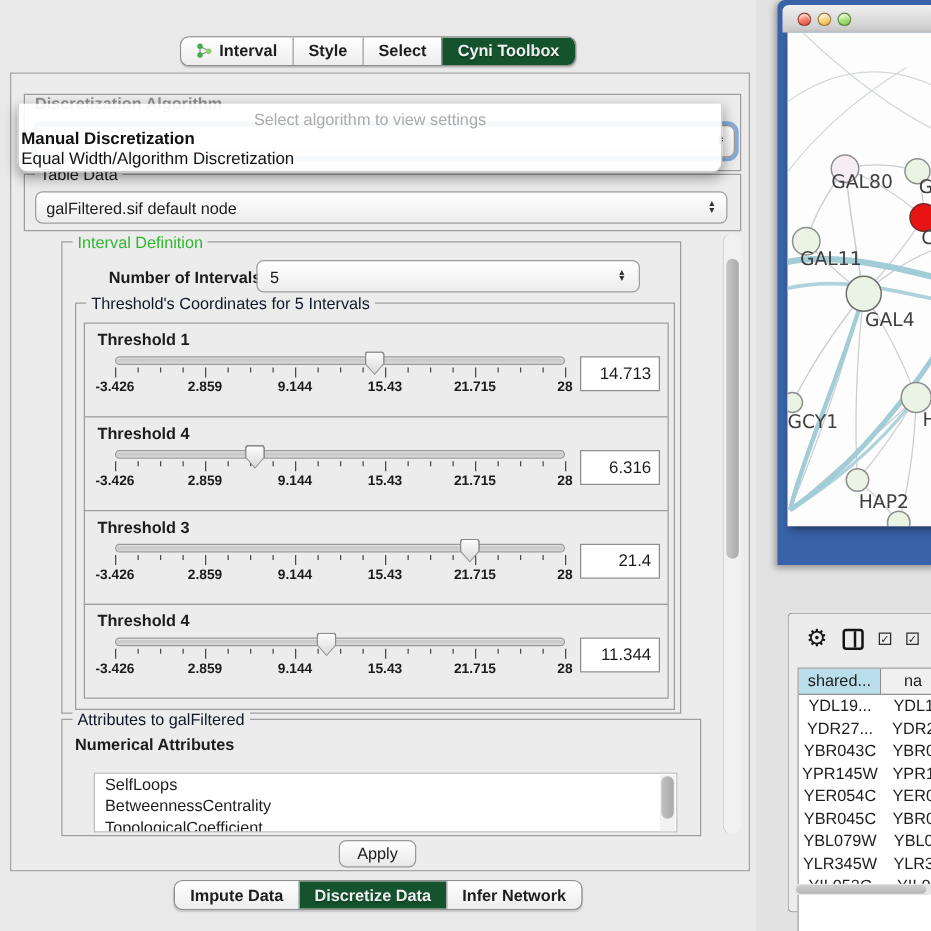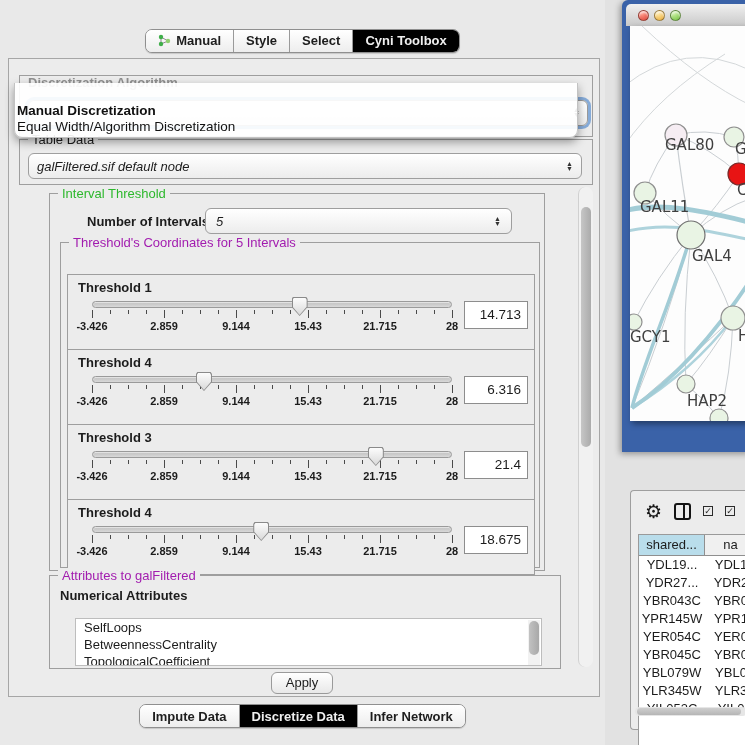--- a/index.html
+++ b/index.html
@@ -18,31 +18,31 @@
 
   
   #top-tabbar { position:absolute; left:0; top:23px; width:605px; height:35px;
       display:flex; justify-content:center; align-items:center; }
   .seg-group { display:flex; border:1px solid #8f8f8f; border-radius:7px; overflow:hidden;
       background:#fff; box-shadow:0 1px 1px rgba(0,0,0,0.15); }
   .seg { padding:3px 12px; font-size:13px; font-weight:bold; color:#1d1d1d;
       background:linear-gradient(#ffffff,#ededed); border-left:1px solid #9a9a9a;
       display:flex; align-items:center; gap:5px; height:22px; white-space:nowrap; }
   .seg:first-child { border-left:none; }
-  .seg.selected { background:#000000; color:#efefef; text-shadow:0 1px 1px rgba(0,0,0,0.25); }
+  .seg.selected { background:#14532d; color:#efefef; text-shadow:0 1px 1px rgba(0,0,0,0.25); }
 
   
   #cp-main { position:absolute; left:8px; top:58px; width:592px; height:639px;
       background:#ececec; border:1px solid #a6a6a6; }
 
   .group { position:absolute; border:1px solid #9e9e9e; }
   .group-title { position:absolute; top:-8px; left:8px; background:#ececec; padding:0 4px;
       font-size:13px; white-space:nowrap; }
   .gt-green { color:#2db82d; }
-  .gt-blue  { color:#a21caf; }
+  .gt-blue  { color:#0f172a; }
   .gt-plain { color:#1c1c1c; }
 
   
   #algo-group { left:10px; top:16px; width:574px; height:62px; }
   #algo-ghost-title { position:absolute; left:8px; top:-1px; font-size:13px; font-weight:bold; color:#8f8f8f; }
   #algo-combo { position:absolute; left:8px; top:24px; width:560px; height:26px;
       background:linear-gradient(#ffffff,#eeeeee); border:1px solid #9a9a9a; border-radius:6px;
       box-shadow:0 0 0 3px rgba(100,150,210,0.75); }
 
   
@@ -53,42 +53,42 @@
       font-size:13px; color:#ababab; }
   .popup-item { position:absolute; left:2px; font-size:13.5px; color:#111; white-space:nowrap; }
   #popup-item-0 { top:20px; font-weight:bold; }
   #popup-item-1 { top:36px; }
 
   
   #tabledata-group { left:10px; top:80px; width:574px; height:46px; }
   #tabledata-combo { position:absolute; left:8px; top:13px; width:554px; height:26px;
       background:linear-gradient(#ffffff,#ececec); border:1px solid #9e9e9e; border-radius:6px;
       font-size:13px; display:flex; align-items:center; padding:0 8px; }
-  .combo-text { flex:1; white-space:nowrap; overflow:hidden;font-style:italic; }
+  .combo-text { flex:1; white-space:nowrap; overflow:hidden; }
   .combo-arrows { display:flex; flex-direction:column; align-items:center; line-height:5px;
       font-size:7px; color:#333; }
 
   
   #main-vscroll { position:absolute; right:6px; top:128px; width:15px; height:480px;
       background:#f1f1f1; border-left:1px solid #d0d0d0; border-radius:7px; }
   #main-vscroll-thumb { position:absolute; left:2px; top:20px; width:10px; height:240px;
       background:linear-gradient(90deg,#c6c6c6,#ababab); border-radius:6px; }
 
   
   #interval-group { left:40px; top:134px; width:496px; height:378px; }
   #noi-label { position:absolute; left:37px; top:20px; font-size:13px; font-weight:bold; }
   #noi-combo { position:absolute; left:155px; top:14px; width:307px; height:26px;
       background:linear-gradient(#ffffff,#ececec); border:1px solid #9e9e9e; border-radius:6px;
       font-size:13px; display:flex; align-items:center; padding:0 10px; }
 
   #thresholds-group { left:10px; top:48px; width:480px; height:326px; }
 
   .th-panel { position:relative; width:468px; height:76px; margin:0 auto; margin-top:-1px;
       border:1px solid #9e9e9e; background:#ececec; }
-  .th-panel:first-child { margin-top:16px; }
+  .th-panel:first-child { margin-top:0; }
   .th-label { position:absolute; left:10px; top:5px; font-size:13px; font-weight:bold; }
   .th-row { position:absolute; left:0; top:26px; width:100%; display:flex; align-items:flex-start; }
   .sl-block { position:relative; margin-left:24px; width:360px; }
   .sl-track { position:relative; height:7px; border:1px solid #9a9a9a; border-radius:4px;
       background:linear-gradient(#bdbdbd,#d9d9d9); box-shadow:inset 0 1px 1px rgba(255,255,255,0.6); }
   .sl-thumb { position:absolute; top:-5px; width:16px; height:19px; margin-left:-8px; z-index:5;
       background:#8a8a8a; clip-path:polygon(8% 0,92% 0,100% 10%,100% 52%,50% 100%,0 52%,0 10%); }
   .sl-thumb > i { position:absolute; left:1px; top:1px; width:14px; height:17px; display:block;
       background:linear-gradient(#fcfcfc,#d9d9d9);
       clip-path:polygon(8% 0,92% 0,100% 10%,100% 52%,50% 100%,0 52%,0 10%); }
@@ -174,21 +174,21 @@
     <div class="seg-group" id="top-tabs">
         <div class="seg">
           <svg width="13" height="13" viewBox="0 0 13 13">
             <line x1="3" y1="3" x2="10" y2="7" stroke="#8a8a8a"></line>
             <line x1="3" y1="10" x2="10" y2="7" stroke="#8a8a8a"></line>
             <line x1="3" y1="3" x2="3" y2="10" stroke="#8a8a8a"></line>
             <circle cx="3" cy="3" r="2.2" fill="#3fae49"></circle>
             <circle cx="3" cy="10" r="2.2" fill="#3fae49"></circle>
             <circle cx="10" cy="7" r="2.2" fill="#8fd06f"></circle>
           </svg>
-          <span>Manual</span>
+          <span>Interval</span>
         </div>
         <div class="seg">
           <span>Style</span>
         </div>
         <div class="seg">
           <span>Select</span>
         </div>
         <div class="seg selected">
           <span>Cyni Toolbox</span>
         </div>
@@ -201,37 +201,38 @@
       <div id="algo-ghost-title">Discretization Algorithm</div>
       <div id="algo-combo">
         <span class="combo-arrows abs" style="right:7px; top:6px;">
             <span>▲</span>
             <span>▼</span>
           </span>
       </div>
     </div>
 
     <div id="algo-popup">
+      <div id="popup-prompt">Select algorithm to view settings</div>
       <div class="popup-item" id="popup-item-0">Manual Discretization</div>
       <div class="popup-item" id="popup-item-1">Equal Width/Algorithm Discretization</div>
     </div>
 
     <div class="group" id="tabledata-group">
       <div class="group-title gt-plain">Table Data</div>
       <div id="tabledata-combo">
         <span class="combo-text">galFiltered.sif default node</span>
         <span class="combo-arrows">
             <span>▲</span>
             <span>▼</span>
           </span>
       </div>
     </div>
 
     <div class="group" id="interval-group">
-      <div class="group-title gt-green">Interval Threshold</div>
+      <div class="group-title gt-green">Interval Definition</div>
       <div id="noi-label">Number of Intervals</div>
       <div id="noi-combo">
         <span class="combo-text">5</span>
         <span class="combo-arrows">
             <span>▲</span>
             <span>▼</span>
           </span>
       </div>
       <div class="group" id="thresholds-group">
         <div class="group-title gt-blue">Threshold's Coordinates for 5 Intervals</div>
@@ -402,21 +403,21 @@
                   </div>
                   <div class="sl-labels">
                     <span class="sl-ticklabel" style="left: 0%;">-3.426</span>
                     <span class="sl-ticklabel" style="left: 20%;">2.859</span>
                     <span class="sl-ticklabel" style="left: 40%;">9.144</span>
                     <span class="sl-ticklabel" style="left: 60%;">15.43</span>
                     <span class="sl-ticklabel" style="left: 80%;">21.715</span>
                     <span class="sl-ticklabel" style="left: 100%;">28</span>
                   </div>
                 </div>
-                <div class="th-value">18.675</div>
+                <div class="th-value">11.344</div>
               </div>
             </div>
           </div>
       </div>
     </div>
 
     <div class="group" id="attr-group">
       <div class="group-title gt-blue">Attributes to galFiltered</div>
       <div id="attr-subtitle">Numerical Attributes</div>
       <div id="attr-list">

